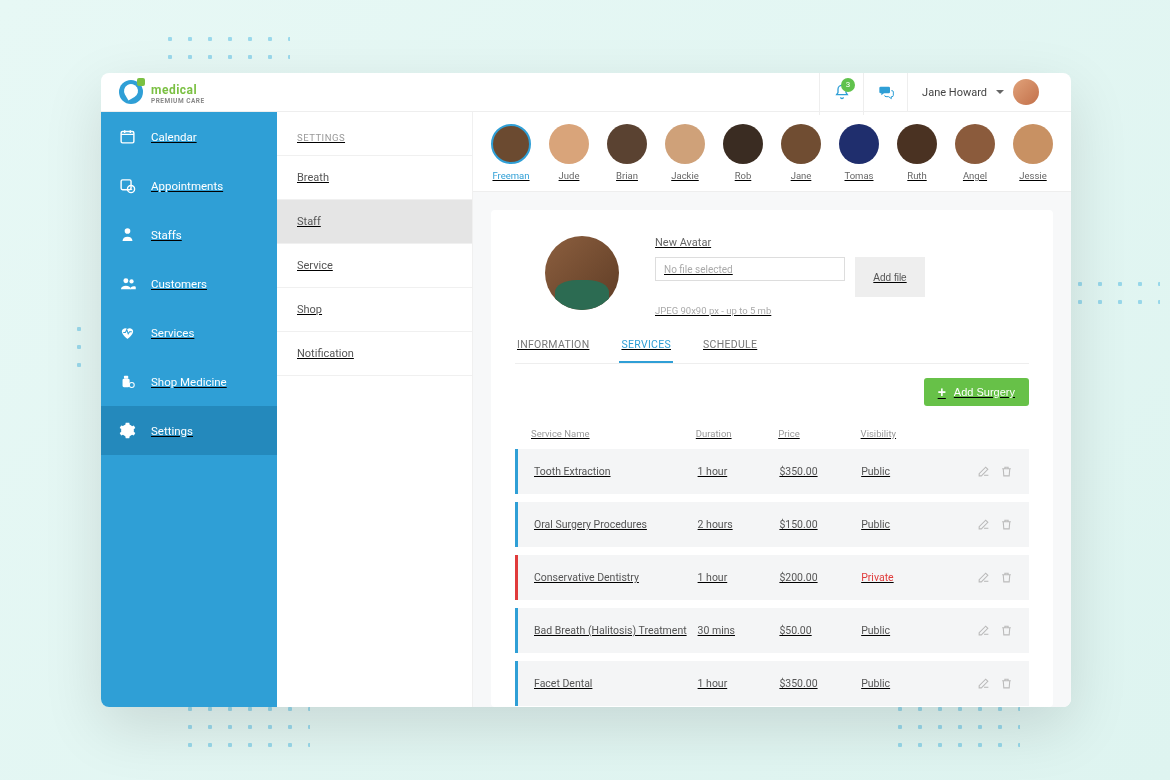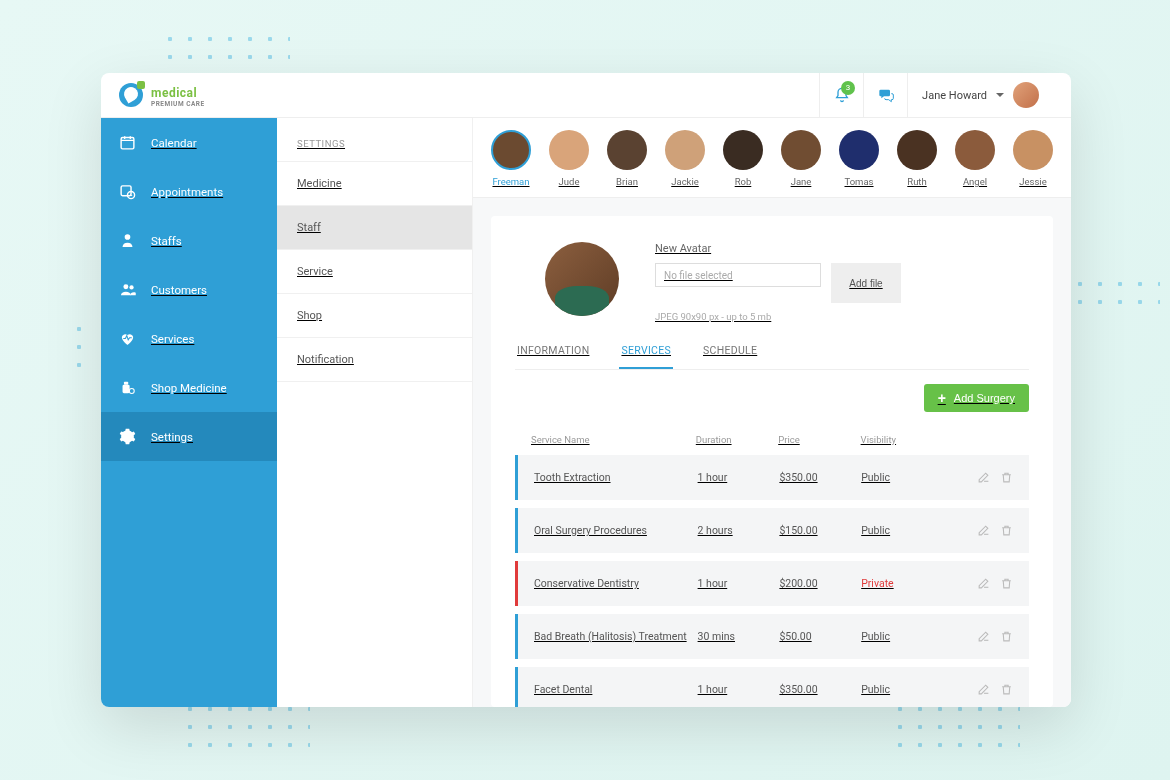--- a/index.html
+++ b/index.html
@@ -33,21 +33,21 @@
     background: #fff;
     border-radius: 8px;
     box-shadow: 0 20px 60px rgba(0,0,0,.12);
     display: flex;
     flex-direction: column;
     overflow: hidden;
   }
 
   
   .topbar {
-    height: 45px;
+    height: 39px;
     border-bottom: 1px solid #eee;
     display: flex;
     align-items: center;
     padding: 0 18px;
     flex-shrink: 0;
     gap: 48px;
   }
   .logo {
     display: flex; align-items: center; gap: 8px;
     font-weight: 700;
@@ -109,21 +109,21 @@
   .staff-chip .nm { font-size: 9.5px; color: #666; }
   .staff-chip.selected .nm { color: #2f9fd6; }
 
   .panel { background: #fff; margin: 18px 18px 0; border-radius: 4px; padding: 26px 24px 0; flex: 1; overflow: auto; }
   .avatar-row { display: flex; align-items: flex-start; gap: 36px; margin: 0 0 22px 30px; }
   .big-avatar { width: 74px; height: 74px; border-radius: 50%; background: linear-gradient(135deg,#8c5f3f,#5e3c25); position: relative; overflow: hidden; }
   .big-avatar::after { content: ""; position: absolute; bottom: 0; left: 10px; right: 10px; height: 30px; background: #2c6b52; border-radius: 40% 40% 0 0; }
   .avatar-form { display: flex; flex-direction: column; gap: 8px; }
   .form-label { font-size: 11px; color: #666; }
   .file-row { display: flex; gap: 10px; }
-  .file-input { width: 166px; height: 24px; border: 1px solid #ddd; font-size: 10px; color: #aaa; padding: 0 8px; display: flex; align-items: center; background: #fff; }
+  .file-input { width: 190px; height: 24px; border: 1px solid #ddd; font-size: 10px; color: #aaa; padding: 0 8px; display: flex; align-items: center; background: #fff; }
   .add-file-btn { width: 70px; height: 40px; background: #eee; border: none; font-size: 10px; color: #555; cursor: pointer; }
   .hint { font-size: 9.5px; color: #aaa; }
 
   .tabs { display: flex; gap: 28px; border-bottom: 1px solid #eee; }
   .tab { font-size: 10.5px; letter-spacing: .3px; color: #777; padding: 0 2px 10px; cursor: pointer; border-bottom: 2px solid transparent; }
   .tab.active { color: #2f9fd6; border-bottom-color: #2f9fd6; }
 
   .toolbar { display: flex; justify-content: flex-end; padding: 14px 0 12px; }
   .add-btn { background: #67c148; color: #fff; border: none; font-size: 11px; padding: 8px 14px; border-radius: 3px; cursor: pointer; display: flex; align-items: center; gap: 8px; }
   .add-btn .plus { font-weight: 700; font-size: 14px; line-height: 0; }
@@ -244,21 +244,21 @@
             <svg width="17" height="17" viewBox="0 0 24 24" fill="#fff">
               <path d="M12 8a4 4 0 1 0 0 8 4 4 0 0 0 0-8zm9 4a8.9 8.9 0 0 0-.2-1.9l2.2-1.7-2-3.5-2.6 1a9 9 0 0 0-3.3-1.9L14.5 1h-5l-.6 2.9A9 9 0 0 0 5.6 5.8l-2.6-1-2 3.5L3.2 10A9 9 0 0 0 3 12c0 .65.07 1.29.2 1.9L1 15.6l2 3.5 2.6-1a9 9 0 0 0 3.3 1.9l.6 2.9h5l.6-2.9a9 9 0 0 0 3.3-1.9l2.6 1 2-3.5-2.2-1.7c.13-.61.2-1.25.2-1.9z"></path>
             </svg>
           </span>
         <span>Settings</span>
       </div>
     </nav>
 
     <div class="subnav">
       <div class="subnav-title">SETTINGS</div>
-      <div class="sub-item">Medicine</div>
+      <div class="sub-item">Breath</div>
       <div class="sub-item active">Staff</div>
       <div class="sub-item">Service</div>
       <div class="sub-item">Shop</div>
       <div class="sub-item">Notification</div>
     </div>
 
     <div class="main">
       <div class="staff-strip" id="staff-strip">
           <div class="staff-chip selected">
             <div class="av" style="background: rgb(107, 74, 48);"></div>

